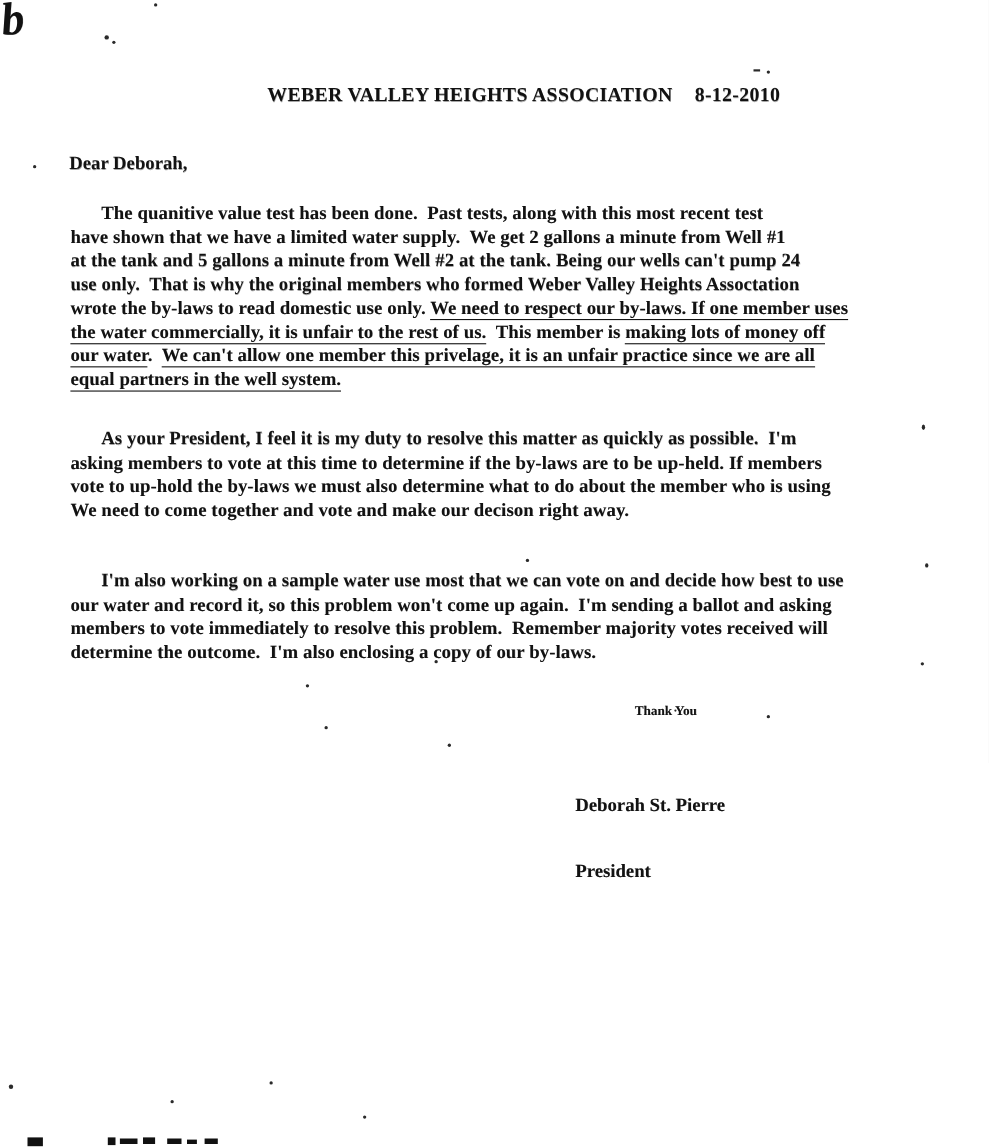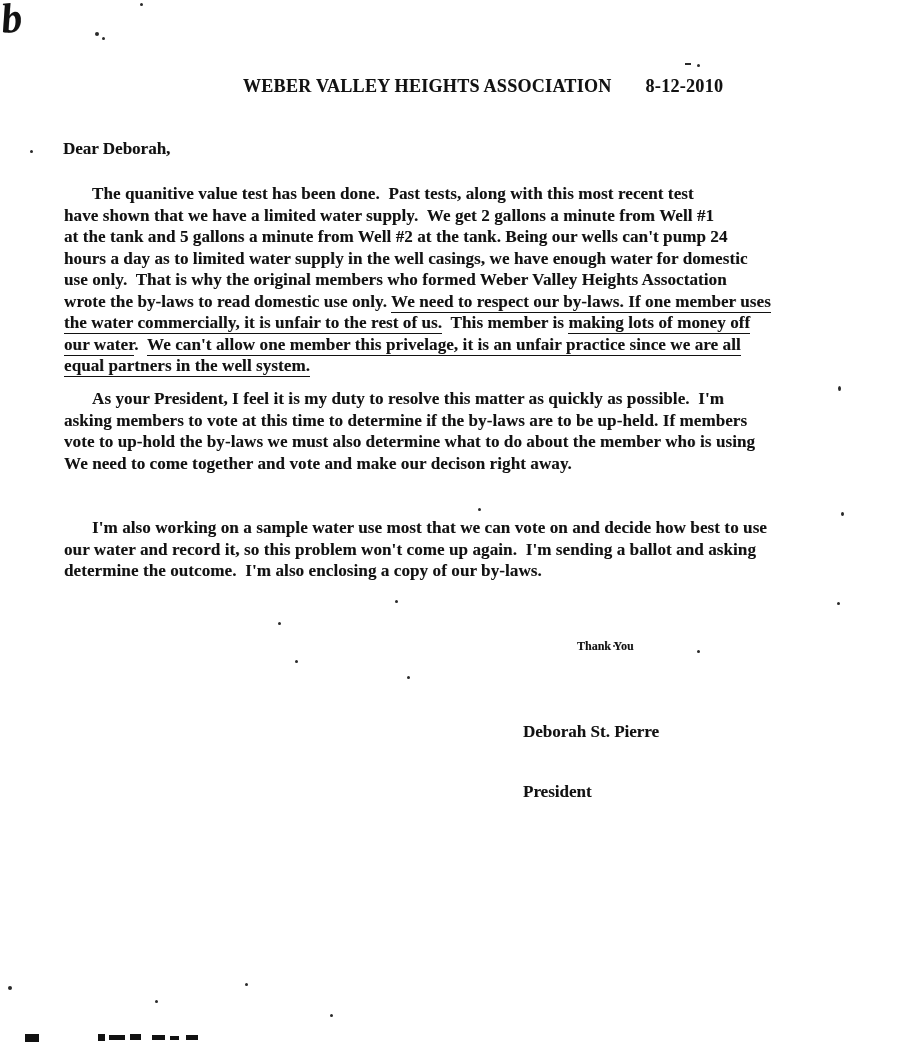--- a/index.html
+++ b/index.html
@@ -11,21 +11,21 @@
     font-family:"Liberation Serif","DejaVu Serif",serif;
     color:#121212;
     font-weight:700;
   }
   .scan-text{
     text-shadow:0.3px 0.3px 0 rgba(0,0,0,0.35);
     -webkit-font-smoothing:antialiased;
   }
   .header{
     position:absolute;left:243px;top:76px;
-    display:flex;gap:34px;align-items:baseline;
+    display:flex;gap:20px;align-items:baseline;
     font-size:18px;letter-spacing:0.3px;white-space:pre;justify-content:center;
   }
   .salutation{
     position:absolute;left:63px;top:139px;
     font-size:17px;white-space:pre;
   }
   .letter-body{position:absolute;left:64px;top:0;width:812px;}
   .paragraph{position:absolute;left:0;width:812px;}
   .p1{top:183px;}
   .p2{top:388px;}
@@ -64,36 +64,36 @@
     <span>8-12-2010</span>
   </div>
 
   <div class="salutation">Dear Deborah,</div>
 
   <div class="letter-body">
     <div class="paragraph p1">
         <div class="line indent"><span>The quanitive value test has been done.  Past tests, along with this most recent test</span></div>
         <div class="line"><span>have shown that we have a limited water supply.  We get 2 gallons a minute from Well #1</span></div>
         <div class="line"><span>at the tank and 5 gallons a minute from Well #2 at the tank. Being our wells can't pump 24</span></div>
-        <div class="line"><span>hours a day as to limited water supply in the well casings, we have enough water for domestic</span></div>
         <div class="line"><span>use only.  That is why the original members who formed Weber Valley Heights Assoctation</span></div>
         <div class="line"><span>wrote the by-laws to read domestic use only. </span><span class="u">We need to respect our by-laws. If one member uses</span></div>
         <div class="line"><span class="u">the water commercially, it is unfair to the rest of us.</span><span>  This member is </span><span class="u">making lots of money off</span></div>
         <div class="line"><span class="u">our water</span><span>.  </span><span class="u">We can't allow one member this privelage, it is an unfair practice since we are all</span></div>
         <div class="line"><span class="u">equal partners in the well system.</span></div>
       </div>
     <div class="paragraph p2">
         <div class="line indent"><span>As your President, I feel it is my duty to resolve this matter as quickly as possible.  I'm</span></div>
         <div class="line"><span>asking members to vote at this time to determine if the by-laws are to be up-held. If members</span></div>
         <div class="line"><span>vote to up-hold the by-laws we must also determine what to do about the member who is using</span></div>
         <div class="line"><span>We need to come together and vote and make our decison right away.</span></div>
       </div>
     <div class="paragraph p3">
         <div class="line indent"><span>I'm also working on a sample water use most that we can vote on and decide how best to use</span></div>
         <div class="line"><span>our water and record it, so this problem won't come up again.  I'm sending a ballot and asking</span></div>
+        <div class="line"><span>members to vote immediately to resolve this problem.  Remember majority votes received will</span></div>
         <div class="line"><span>determine the outcome.  I'm also enclosing a copy of our by-laws.</span></div>
       </div>
   </div>
 
   <div class="closing-thanks">Thank You</div>
   <div class="signature">
     <div>Deborah St. Pierre</div>
     <div>President</div>
   </div>
 

